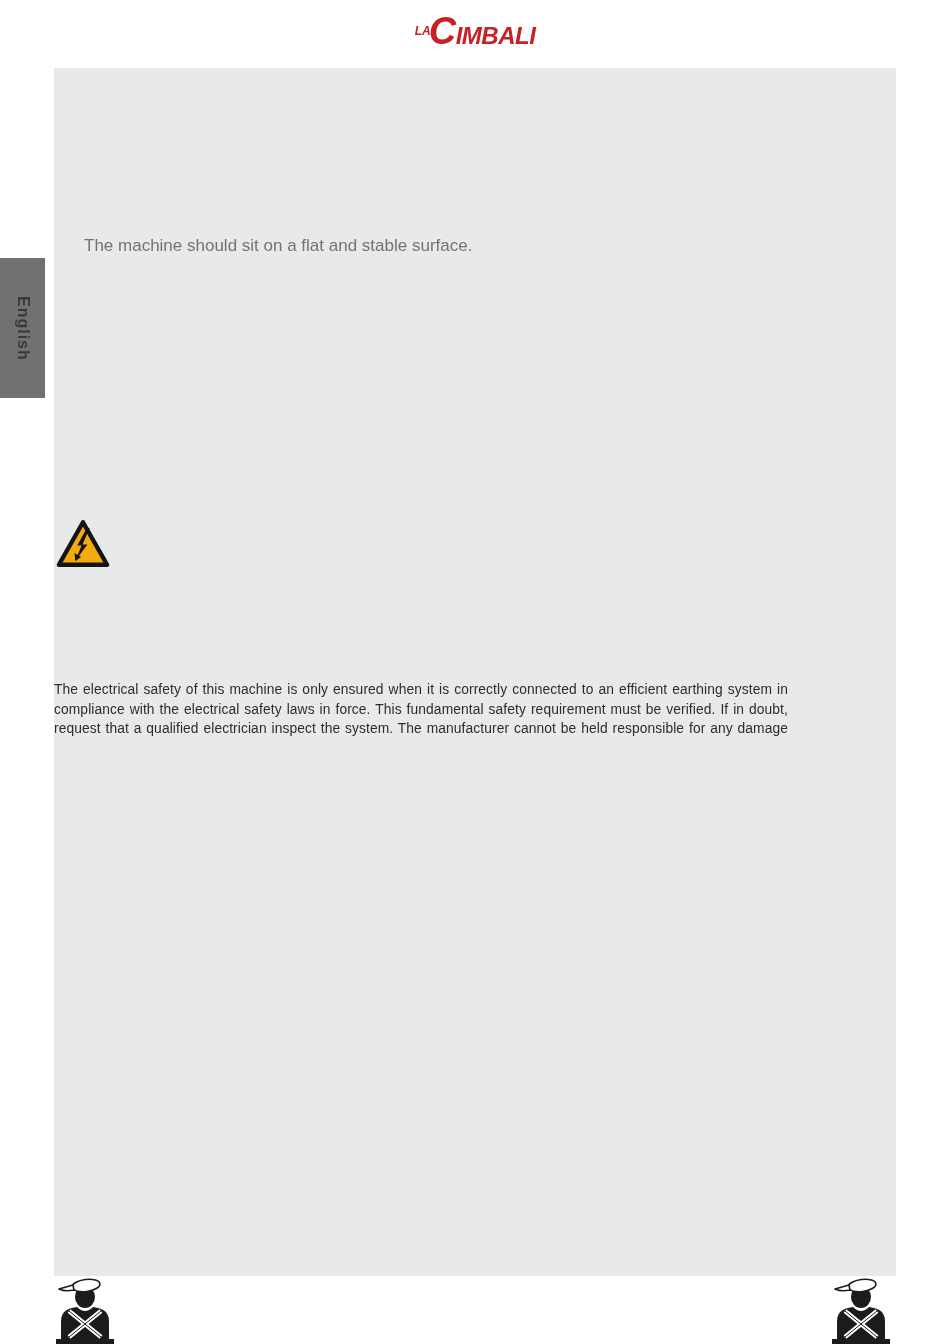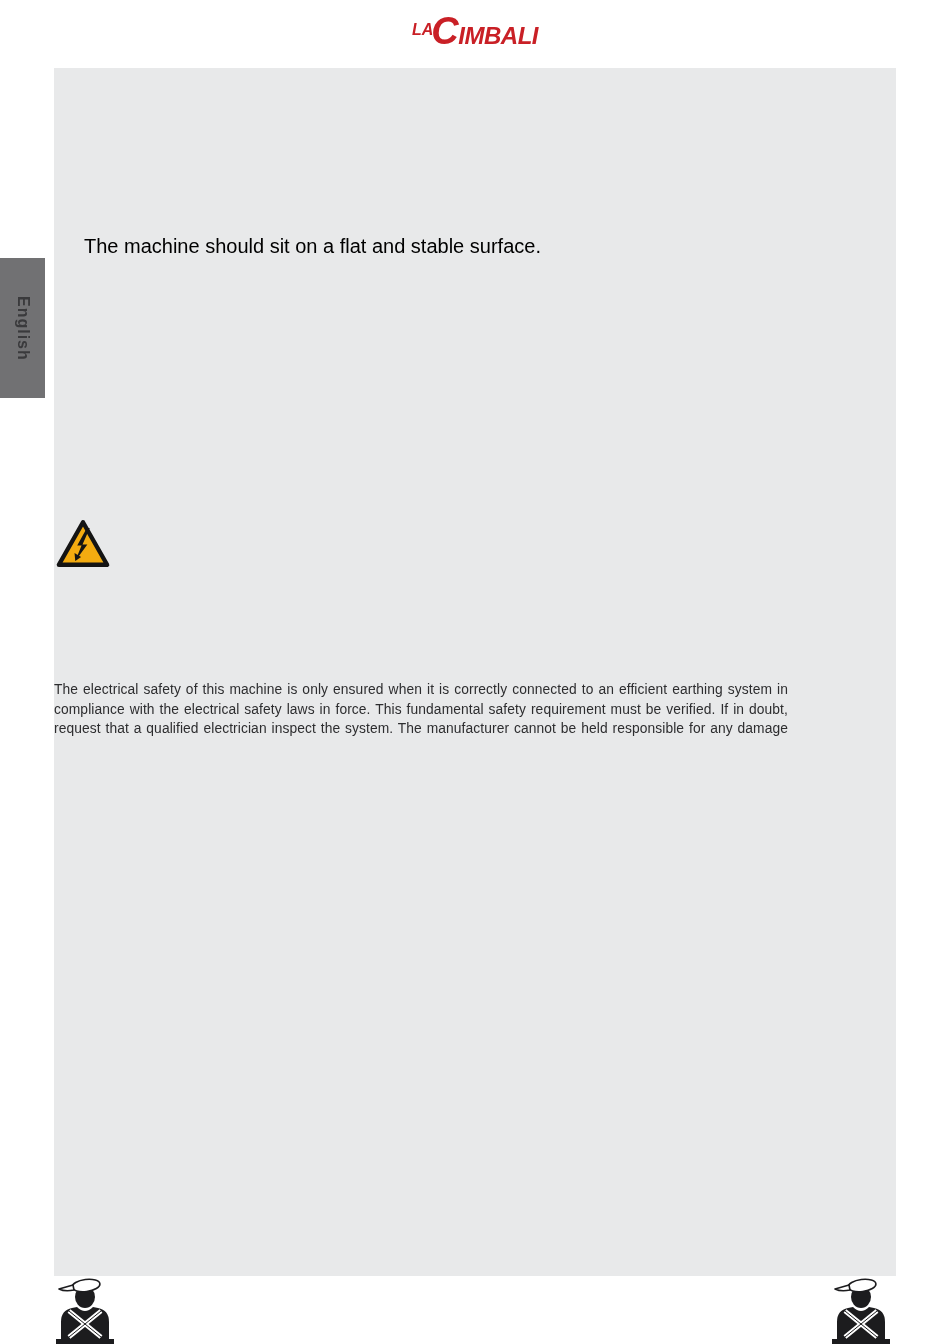--- a/index.html
+++ b/index.html
@@ -19,21 +19,21 @@
   }
   .logo {
     display: inline-block;
     color: #c92026;
     font-style: italic;
     font-weight: bold;
     white-space: nowrap;
     letter-spacing: -0.5px;
   }
   .logo .la {
-    font-size: 16px;
+    font-size: 12px;
     position: relative;
     top: -9px;
     letter-spacing: 0;
     margin-right: -2px;
   }
   .logo .big-c { font-size: 38px; line-height: 34px; }
   .logo .rest { font-size: 24px; letter-spacing: -0.5px; }
 
   
   .panel {
@@ -58,23 +58,23 @@
     font-size: 16px;
     font-weight: bold;
     color: #3a3a3c;
     letter-spacing: 1px;
   }
 
   
   .heading {
     position: absolute;
     left: 84px; top: 236px;
-    font-size: 20px;
+    font-size: 17px;
     line-height: 20px;
-    color: #000000;
+    color: #737373;
   }
   .warning-par {
     position: absolute;
     left: 54px; top: 680px;
     width: 734px;
     font-size: 13.8px;
     line-height: 19.5px;
     letter-spacing: 0.1px;
     color: #2d2d2f;
     text-align: justify;

